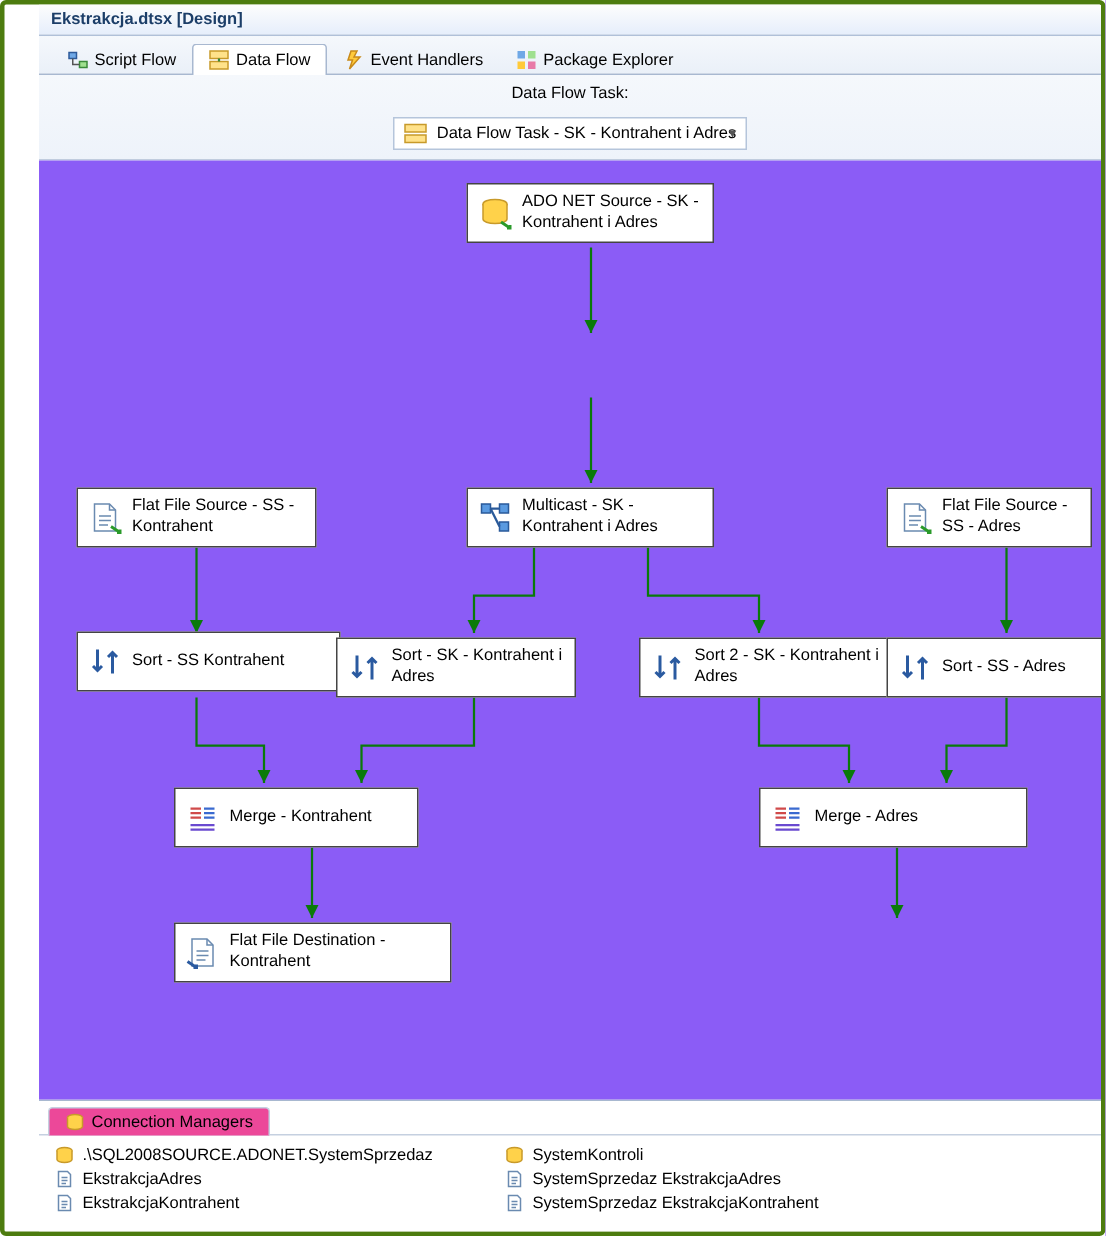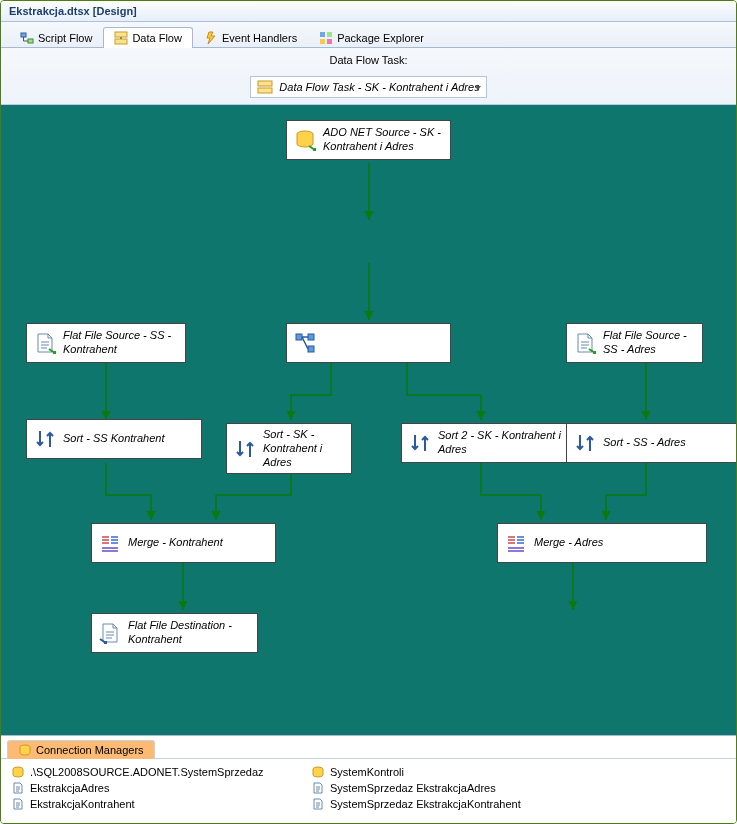--- a/index.html
+++ b/index.html
@@ -6,26 +6,27 @@
   body {
     margin: 0;
     font-family: "Segoe UI", Tahoma, Arial, sans-serif;
     font-size: 11px;
     background: #fff;
     color: #000;
   }
   .window {
     width: 737px;
     height: 824px;
-    border: 1px solid #4d7c0f;
+    border: 3px solid #4d7c0f;
     border-radius: 4px;
     background: #fff;
     display: flex;
     flex-direction: column;
     overflow: hidden;
+    padding-left: 23px;
   }
   .titlebar {
     padding: 4px 8px;
     font-weight: bold;
     color: #1c3e68;
     background: linear-gradient(#fdfdfd, #e6eefb);
     border-bottom: 1px solid #b0c0d8;
   }
   .tabs {
     display: flex;
@@ -61,35 +62,33 @@
   }
   .task-row .dropdown {
     flex: 1;
     border: 1px solid #b5c5db;
     background: #fff;
     padding: 2px 6px;
     display: flex;
     align-items: center;
     gap: 6px;
     position: relative;
-    font-style: italic;
   }
   .task-row .dropdown:after {
     content: "▾";
     position: absolute;
     right: 6px;
     color: #555;
     font-size: 10px;
   }
   .canvas {
     flex: 1;
-    background: #0f766e;
+    background: #8b5cf6;
     position: relative;
     overflow: hidden;
-    font-style: italic;
   }
   .node {
     position: absolute;
     background: #fff;
     border: 1px solid #444;
     display: flex;
     align-items: center;
     gap: 6px;
     padding: 4px 6px;
     min-height: 40px;
@@ -114,21 +113,21 @@
     background: #fff;
     padding: 0 0 6px 0;
   }
   .bottom-tabs { display: flex; padding: 3px 6px 0 6px; border-bottom: 1px solid #c5d0e0; }
   .bottom-tab {
     display: flex; align-items: center; gap: 4px;
     padding: 2px 10px;
     border: 1px solid #c5d0e0;
     border-bottom: none;
     border-radius: 3px 3px 0 0;
-    background: #fdba74;
+    background: #ec4899;
     position: relative; top: 1px;
   }
   .conn-list {
     display: grid;
     grid-template-columns: 280px 280px;
     gap: 2px 20px;
     padding: 6px 10px;
   }
   .conn-item { display: flex; align-items: center; gap: 5px; }
   svg.connector { position: absolute; overflow: visible; }
@@ -234,20 +233,21 @@
 
     <div class="node" style="left:285px; top:218px; width:165px">
       <span class="icon">
           <svg width="24" height="24">
             <rect x="3" y="3" width="6" height="6" fill="#5a9ae0" stroke="#2a5a9a"></rect>
             <rect x="15" y="3" width="6" height="6" fill="#5a9ae0" stroke="#2a5a9a"></rect>
             <rect x="15" y="15" width="6" height="6" fill="#5a9ae0" stroke="#2a5a9a"></rect>
             <path d="M9 6 L15 6 M9 6 L15 18 M15 18 L15 18" stroke="#2a5a9a" stroke-width="1.5" fill="none"></path>
           </svg>
         </span>
+      <span class="label">Multicast - SK - Kontrahent i Adres</span>
     </div>
 
     <div class="node" style="left:25px; top:218px; width:160px">
       <span class="icon">
           <svg width="24" height="24">
             <path d="M5 3 L15 3 L19 7 L19 21 L5 21 Z" fill="#fff" stroke="#6a8ab0"></path>
             <path d="M15 3 L15 7 L19 7" fill="none" stroke="#6a8ab0"></path>
             <path d="M8 11 L16 11 M8 14 L16 14 M8 17 L14 17" stroke="#6a8ab0"></path>
             <path d="M16 18 L22 22" stroke="#2a9a2a" stroke-width="2"></path>
             <path d="M20 22 L22 22 L22 20" stroke="#2a9a2a" stroke-width="2" fill="none"></path>
@@ -272,21 +272,21 @@
     <div class="node" style="left:25px; top:314px; width:176px">
       <span class="icon">
           <svg width="24" height="24">
             <path d="M7 4 L7 18 M4 15 L7 18 L10 15" stroke="#2a5aa0" stroke-width="2" fill="none"></path>
             <path d="M17 20 L17 6 M14 9 L17 6 L20 9" stroke="#2a5aa0" stroke-width="2" fill="none"></path>
           </svg>
         </span>
       <span class="label">Sort - SS Kontrahent</span>
     </div>
 
-    <div class="node" style="left:225px; top:318px; width:126px">
+    <div class="node" style="left:198px; top:318px; width:160px">
       <span class="icon">
           <svg width="24" height="24">
             <path d="M7 4 L7 18 M4 15 L7 18 L10 15" stroke="#2a5aa0" stroke-width="2" fill="none"></path>
             <path d="M17 20 L17 6 M14 9 L17 6 L20 9" stroke="#2a5aa0" stroke-width="2" fill="none"></path>
           </svg>
         </span>
       <span class="label">Sort - SK - Kontrahent i Adres</span>
     </div>
 
     <div class="node" style="left:400px; top:318px; width:176px">
@@ -302,43 +302,43 @@
     <div class="node" style="left:565px; top:318px; width:188px">
       <span class="icon">
           <svg width="24" height="24">
             <path d="M7 4 L7 18 M4 15 L7 18 L10 15" stroke="#2a5aa0" stroke-width="2" fill="none"></path>
             <path d="M17 20 L17 6 M14 9 L17 6 L20 9" stroke="#2a5aa0" stroke-width="2" fill="none"></path>
           </svg>
         </span>
       <span class="label">Sort - SS - Adres</span>
     </div>
 
-    <div class="node" style="left:90px; top:418px; width:185px">
+    <div class="node" style="left:90px; top:418px; width:163px">
       <span class="icon">
           <svg width="24" height="24">
             <path d="M4 6 L11 6 M4 9 L11 9 M4 12 L11 12" stroke="#d04a4a" stroke-width="1.5"></path>
             <path d="M13 6 L20 6 M13 9 L20 9 M13 12 L20 12" stroke="#3a6ad0" stroke-width="1.5"></path>
             <path d="M4 17 L20 17 M4 20 L20 20" stroke="#6a4ad0" stroke-width="1.5"></path>
           </svg>
         </span>
       <span class="label">Merge - Kontrahent</span>
     </div>
 
-    <div class="node" style="left:496px; top:418px; width:210px">
+    <div class="node" style="left:480px; top:418px; width:179px">
       <span class="icon">
           <svg width="24" height="24">
             <path d="M4 6 L11 6 M4 9 L11 9 M4 12 L11 12" stroke="#d04a4a" stroke-width="1.5"></path>
             <path d="M13 6 L20 6 M13 9 L20 9 M13 12 L20 12" stroke="#3a6ad0" stroke-width="1.5"></path>
             <path d="M4 17 L20 17 M4 20 L20 20" stroke="#6a4ad0" stroke-width="1.5"></path>
           </svg>
         </span>
       <span class="label">Merge - Adres</span>
     </div>
 
-    <div class="node" style="left:90px; top:508px; width:167px">
+    <div class="node" style="left:90px; top:508px; width:185px">
       <span class="icon">
           <svg width="24" height="24">
             <path d="M5 3 L15 3 L19 7 L19 21 L5 21 Z" fill="#fff" stroke="#6a8ab0"></path>
             <path d="M15 3 L15 7 L19 7" fill="none" stroke="#6a8ab0"></path>
             <path d="M8 11 L16 11 M8 14 L16 14 M8 17 L14 17" stroke="#6a8ab0"></path>
             <path d="M2 18 L8 22" stroke="#2a5aa0" stroke-width="2"></path>
             <path d="M6 22 L8 22 L8 20" stroke="#2a5aa0" stroke-width="2" fill="none"></path>
           </svg>
         </span>
       <span class="label">Flat File Destination - Kontrahent</span>

